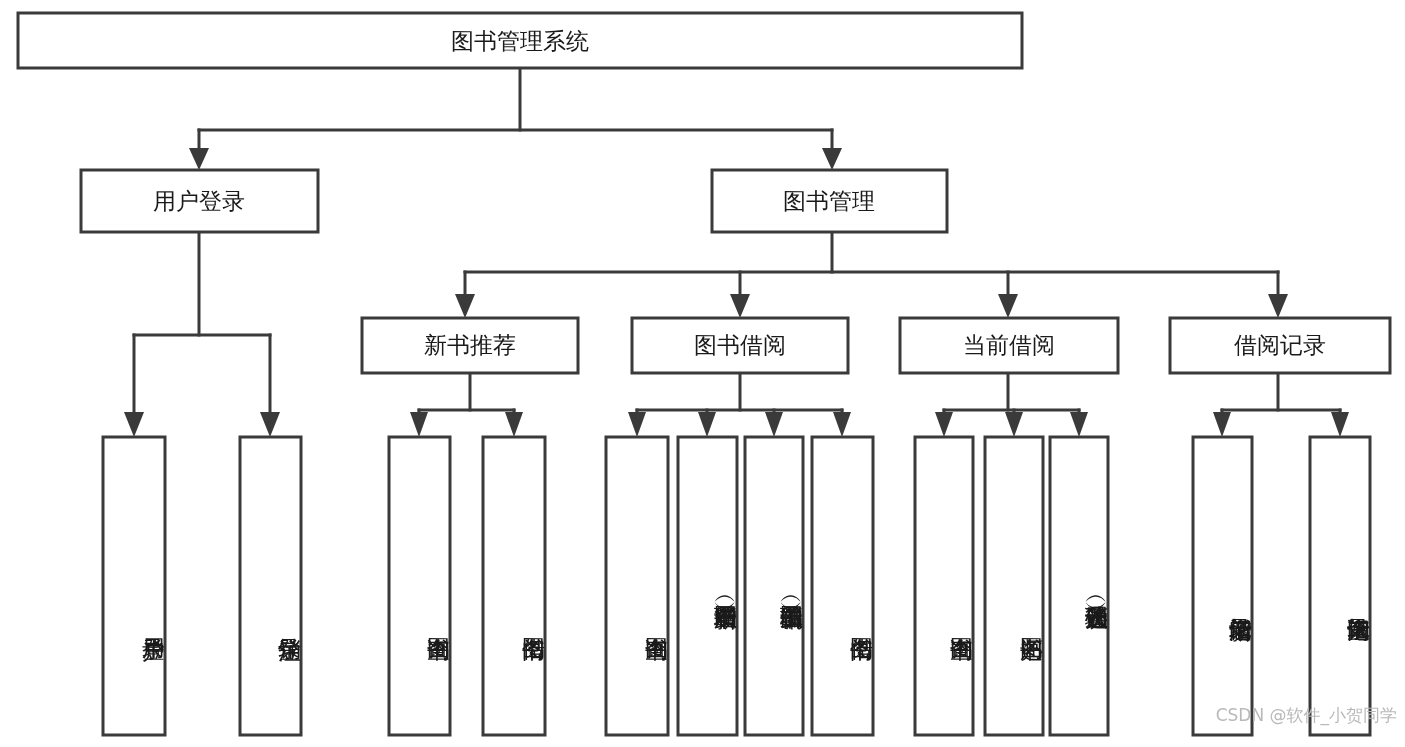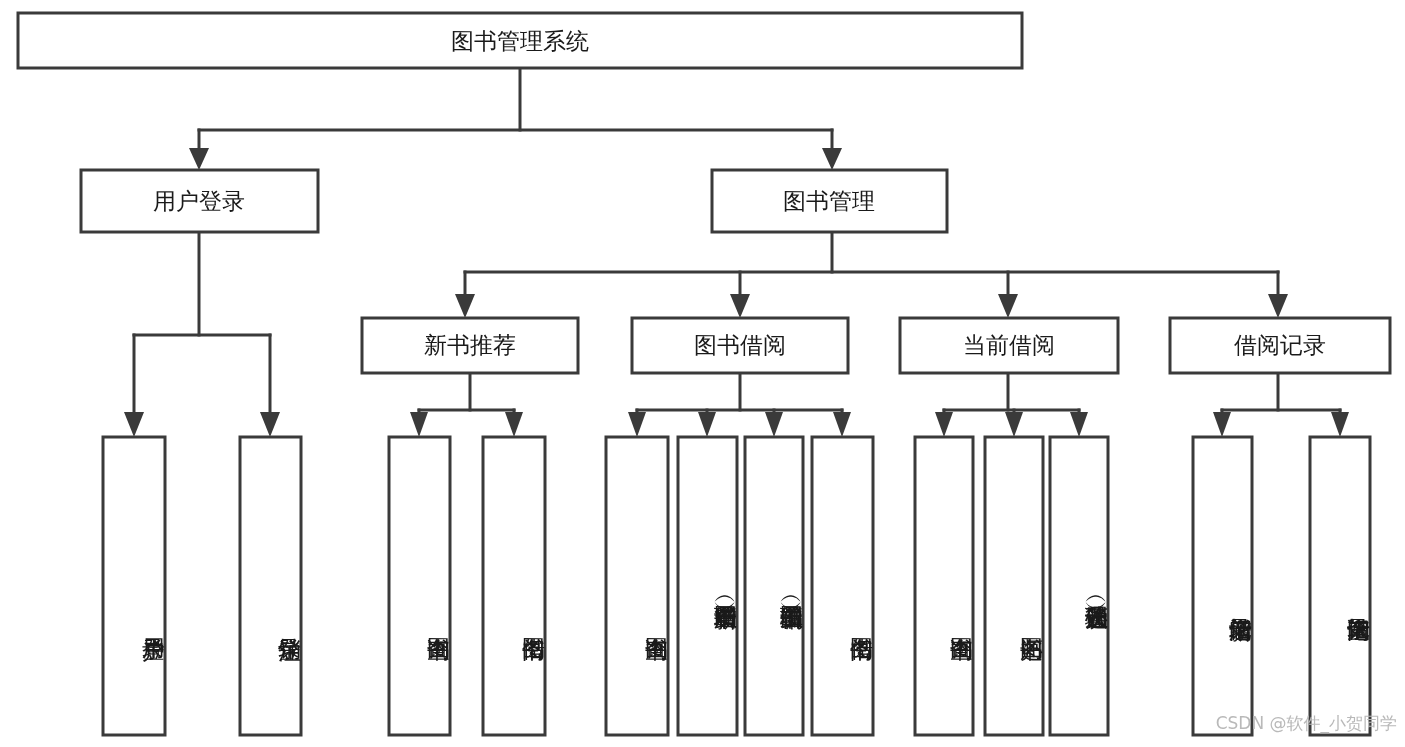--- a/index.html
+++ b/index.html
@@ -57,21 +57,21 @@
     display: flex;
     align-items: flex-start;
     justify-content: center;
     white-space: nowrap;
     letter-spacing: 0px;
     pointer-events: none;
   }
   .watermark {
     position: absolute;
     right: 8px;
-    bottom: 12px;
+    bottom: 20px;
     font-family: "DejaVu Sans", "Liberation Sans", sans-serif;
     font-size: 17px;
     color: #b9b9b9;
     white-space: nowrap;
   }
 </style>
 </head>
 <body>
 
 <div id="diagram-root">

